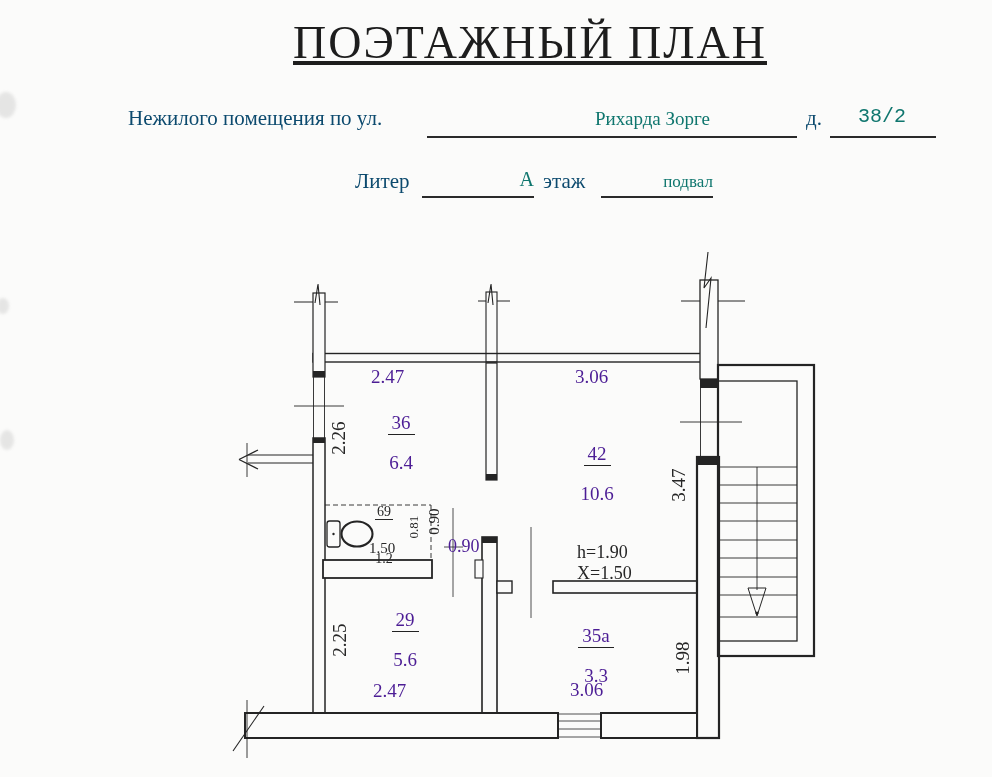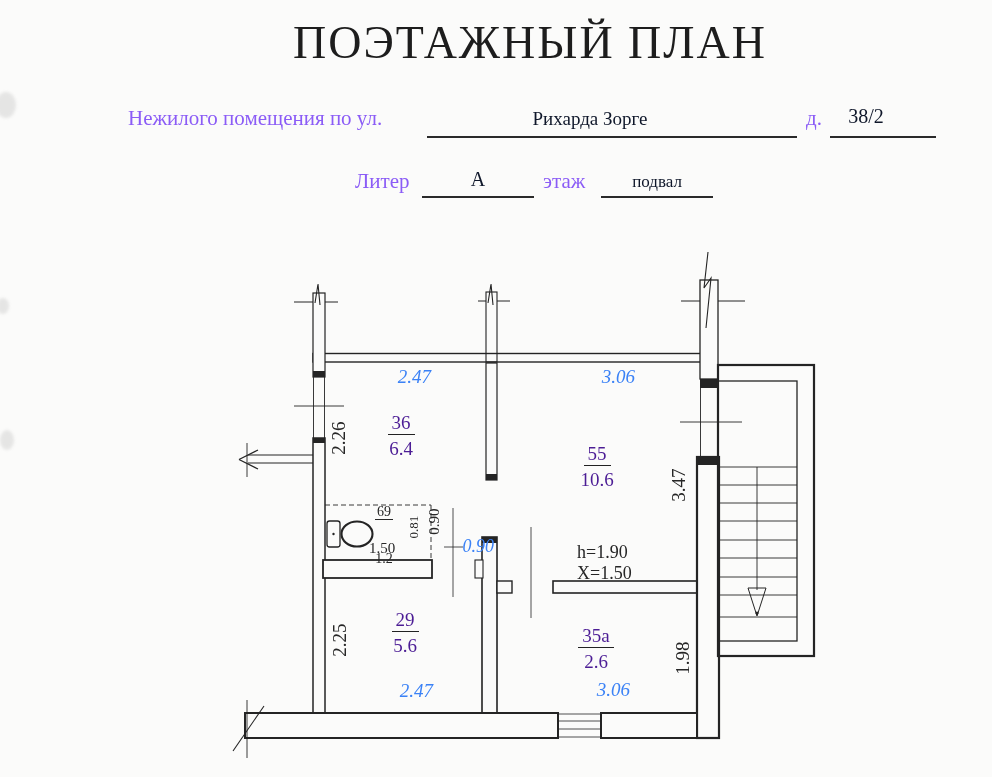--- a/index.html
+++ b/index.html
@@ -1,28 +1,28 @@
 <!DOCTYPE html>
 <html><head>
 <meta charset="utf-8">
 <style>
   html,body{margin:0;padding:0;background:#e8e8e8;}
   .page{position:relative;width:992px;height:777px;background:#fbfbfa;overflow:hidden;
         font-family:"Liberation Serif","DejaVu Serif",serif;color:#222;}
   .title{position:absolute;left:250px;top:16px;width:560px;text-align:center;
-         font-size:46px;letter-spacing:2px;color:#1d1d1d;white-space:nowrap;}
-  .formtext{position:absolute;font-size:21px;color:#8b5cf6;white-space:nowrap;}
-  .formvalue{position:absolute;font-size:19px;color:#0f172a;text-align:center;white-space:nowrap;}
+         font-size:46px;letter-spacing:2px;color:#1d1d1d;white-space:nowrap;text-decoration:underline;}
+  .formtext{position:absolute;font-size:21px;color:#0c4a6e;white-space:nowrap;}
+  .formvalue{position:absolute;font-size:19px;color:#0f766e;text-align:right;white-space:nowrap;}
   .uline{position:absolute;height:2px;background:#2a2a2a;}
-  .dim{position:absolute;font-size:19px;color:#3b82f6;text-align:right;white-space:nowrap;font-style:italic;}
+  .dim{position:absolute;font-size:19px;color:#4c1d95;text-align:left;white-space:nowrap;}
   .vdim{position:absolute;width:56px;font-size:19px;color:#262626;text-align:center;
         transform:rotate(-90deg);transform-origin:center;white-space:nowrap;}
   .room-label{position:absolute;width:64px;text-align:center;font-size:19px;color:#4c1d95;line-height:1.08;}
   .room-num{display:inline-block;border-bottom:1.4px solid #222;padding:0 4px;}
-  .room-area{display:block;padding-top:4px;}
+  .room-area{display:block;padding-top:18px;}
   .tlabel{position:absolute;font-size:14px;color:#262626;text-align:center;white-space:nowrap;}
   .tnum{border-bottom:1px solid #262626;padding:0 2px;}
   .note{position:absolute;font-size:18px;color:#262626;white-space:nowrap;}
   .smudge{position:absolute;background:#9a9a9a;opacity:.22;border-radius:50%;filter:blur(1.5px);}
   svg{position:absolute;left:0;top:0;}
 </style>
 </head>
 <body>
 
 <div class="page">
@@ -30,21 +30,21 @@
   <div class="smudge" style="left:-4px;top:92px;width:20px;height:26px;"></div>
   <div class="smudge" style="left:-3px;top:298px;width:12px;height:16px;"></div>
   <div class="smudge" style="left:0px;top:430px;width:14px;height:20px;"></div>
 
   <div class="title">ПОЭТАЖНЫЙ ПЛАН</div>
 
   <div class="formtext" style="left:128px;top:106px;">Нежилого помещения по ул.</div>
   <div class="formvalue" style="left:470px;top:108px;width:240px;">Рихарда Зорге</div>
   <div class="uline" style="left:427px;top:136px;width:370px;"></div>
   <div class="formtext" style="left:806px;top:106px;">д.</div>
-  <div class="formvalue" style="left:826px;top:105px;width:80px;font-size:20px;">38/2</div>
+  <div class="formvalue" style="left:826px;top:105px;width:80px;font-size:20px;font-family:Liberation Mono, monospace;">38/2</div>
   <div class="uline" style="left:830px;top:136px;width:106px;"></div>
 
   <div class="formtext" style="left:355px;top:169px;">Литер</div>
   <div class="formvalue" style="left:422px;top:168px;width:112px;font-size:20px;">А</div>
   <div class="uline" style="left:422px;top:196px;width:112px;"></div>
   <div class="formtext" style="left:543px;top:169px;">этаж</div>
   <div class="formvalue" style="left:601px;top:172px;width:112px;font-size:17px;">подвал</div>
   <div class="uline" style="left:601px;top:196px;width:112px;"></div>
 
   <svg width="992" height="777" viewBox="0 0 992 777">
@@ -148,30 +148,30 @@
   <div class="vdim" style="left:312px;top:629px;">2.25</div>
   <div class="vdim" style="left:655px;top:647px;">1.98</div>
   <div class="dim" style="left:373px;top:680px;width:60px;">2.47</div>
   <div class="dim" style="left:570px;top:679px;width:60px;">3.06</div>
 
   <div class="room-label" style="left:369px;top:413px;">
     <span class="room-num">36</span>
     <span class="room-area">6.4</span>
   </div>
   <div class="room-label" style="left:565px;top:444px;">
-    <span class="room-num">55</span>
+    <span class="room-num">42</span>
     <span class="room-area">10.6</span>
   </div>
   <div class="room-label" style="left:373px;top:610px;">
     <span class="room-num">29</span>
     <span class="room-area">5.6</span>
   </div>
   <div class="room-label" style="left:564px;top:626px;">
     <span class="room-num">35а</span>
-    <span class="room-area">2.6</span>
+    <span class="room-area">3.3</span>
   </div>
 
   <div class="tlabel" style="left:370px;top:504px;width:28px;">
     <span class="tnum">69</span>
   </div>
   <div class="tlabel" style="left:370px;top:551px;width:28px;">1.2</div>
   <div class="tlabel" style="left:364px;top:540px;width:36px;font-size:15px;">1.50</div>
   <div class="vdim" style="left:386px;top:519px;font-size:13px;">0.81</div>
   <div class="vdim" style="left:406px;top:513px;font-size:15px;">0.90</div>
   <div class="dim" style="left:448px;top:536px;width:46px;font-size:18px;">0.90</div>

